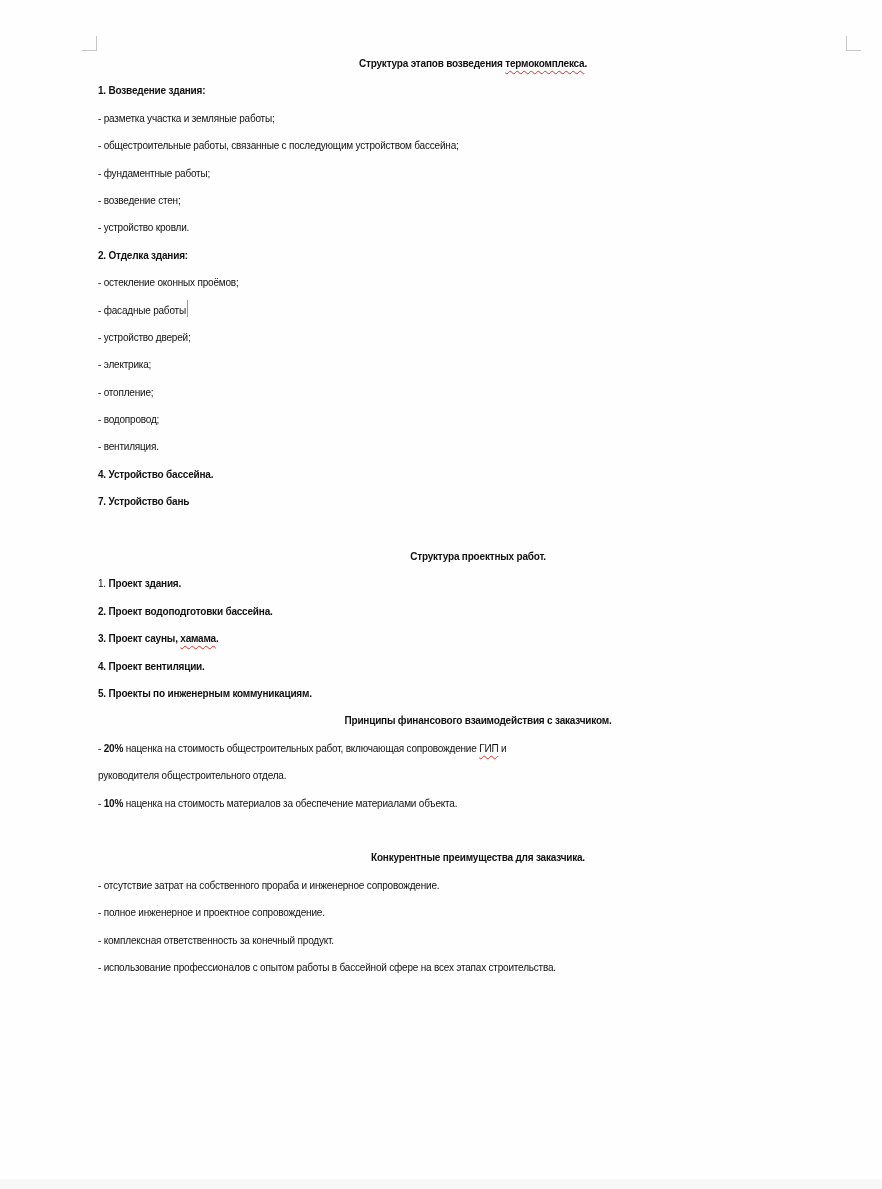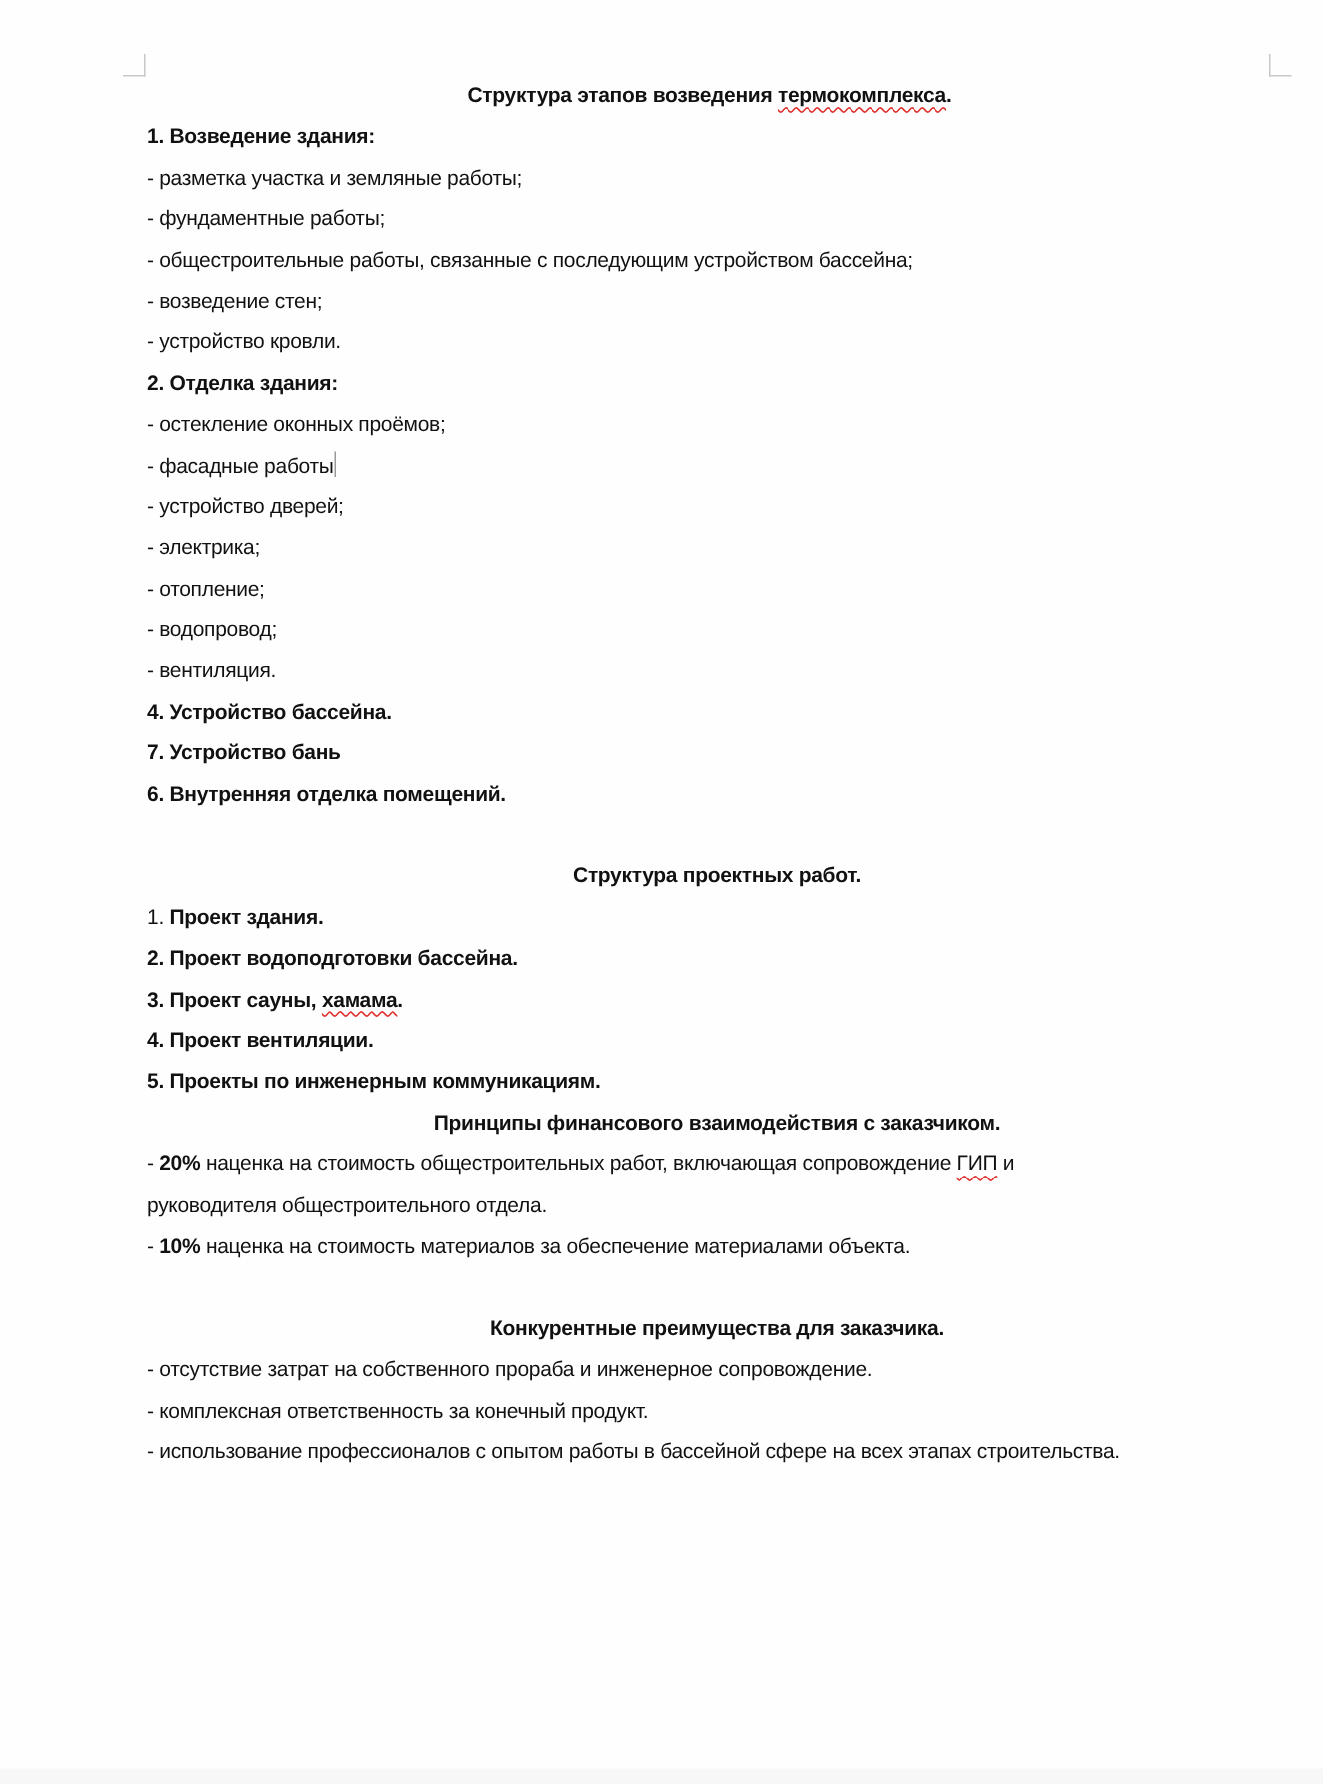--- a/index.html
+++ b/index.html
@@ -7,21 +7,21 @@
     width: 882px; height: 1189px; background: #fefefe; position: relative; overflow: hidden;
     font-family: "Liberation Sans", "DejaVu Sans", sans-serif; color: #111;
   }
   .page { position: absolute; left: 0; top: 0; width: 882px; height: 1179px; background: #fefefe; }
   .bottom-strip { position: absolute; left: 0; top: 1179px; width: 882px; height: 10px; background: #f7f7f7; }
   .corner { position: absolute; width: 14px; height: 14px; }
   .corner-tl { left: 82px; top: 36px; border-right: 1px solid #c8c8c8; border-bottom: 1px solid #c8c8c8; }
   .corner-tr { left: 846px; top: 36px; border-left: 1px solid #c8c8c8; border-bottom: 1px solid #c8c8c8; }
   .content { position: absolute; left: 98px; top: 50px; width: 760px; }
   .line {
-    height: 27.4px; line-height: 27.4px; font-size: 14px; white-space: nowrap;
+    height: 27.4px; line-height: 27.4px; font-size: 10px; white-space: nowrap;
     letter-spacing: -0.2px;
   }
   .bold { font-weight: bold; }
   .center { text-align: center; }
   .gap { height: 27.4px; }
   .spell { text-decoration: underline wavy #e0302c; text-decoration-thickness: 1px; text-underline-offset: 3px; }
   .cursor { display: inline-block; width: 1px; height: 17px; background: #999; vertical-align: -3px; margin-left: 1px; }
   .center-h1 { padding-right: 10px; }
 </style>
 </head>
@@ -30,54 +30,54 @@
 <div class="page">
   <div class="corner corner-tl"></div>
   <div class="corner corner-tr"></div>
 
   <div class="content">
 
     <div class="line bold center center-h1"><span>Структура этапов возведения </span><span class="spell">термокомплекса</span><span>.</span></div>
 
     <div class="line bold">1. Возведение здания:</div>
     <div class="line">- разметка участка и земляные работы;</div>
+    <div class="line">- общестроительные работы, связанные с последующим устройством бассейна;</div>
     <div class="line">- фундаментные работы;</div>
-    <div class="line">- общестроительные работы, связанные с последующим устройством бассейна;</div>
     <div class="line">- возведение стен;</div>
     <div class="line">- устройство кровли.</div>
 
     <div class="line bold">2. Отделка здания:</div>
     <div class="line">- остекление оконных проёмов;</div>
     <div class="line"><span>- фасадные работы</span><span class="cursor"></span></div>
     <div class="line">- устройство дверей;</div>
 
     <div class="line">- электрика;</div>
     <div class="line">- отопление;</div>
     <div class="line">- водопровод;</div>
     <div class="line">- вентиляция.</div>
 
     <div class="line bold">4. Устройство бассейна.</div>
     <div class="line bold">7. Устройство бань</div>
-    <div class="line bold">6. Внутренняя отделка помещений.</div>
 
     <div class="gap"></div>
 
     <div class="line bold center">Структура проектных работ.</div>
     <div class="line"><span>1. </span><span class="bold">Проект здания.</span></div>
     <div class="line bold">2. Проект водоподготовки бассейна.</div>
     <div class="line bold"><span>3. Проект сауны, </span><span class="spell">хамама</span><span>.</span></div>
     <div class="line bold">4. Проект вентиляции.</div>
     <div class="line bold">5. Проекты по инженерным коммуникациям.</div>
 
     <div class="line bold center">Принципы финансового взаимодействия с заказчиком.</div>
     <div class="line"><span>- </span><span class="bold">20%</span><span> наценка на стоимость общестроительных работ, включающая сопровождение </span><span class="spell">ГИП</span><span> и</span></div>
     <div class="line">руководителя общестроительного отдела.</div>
     <div class="line"><span>- </span><span class="bold">10%</span><span> наценка на стоимость материалов за обеспечение материалами объекта.</span></div>
 
     <div class="gap"></div>
 
     <div class="line bold center">Конкурентные преимущества для заказчика.</div>
     <div class="line">- отсутствие затрат на собственного прораба и инженерное сопровождение.</div>
+    <div class="line">- полное инженерное и проектное сопровождение.</div>
     <div class="line">- комплексная ответственность за конечный продукт.</div>
     <div class="line">- использование профессионалов с опытом работы в бассейной сфере на всех этапах строительства.</div>
   </div>
 </div>
 <div class="bottom-strip"></div>
 
 </body></html>

